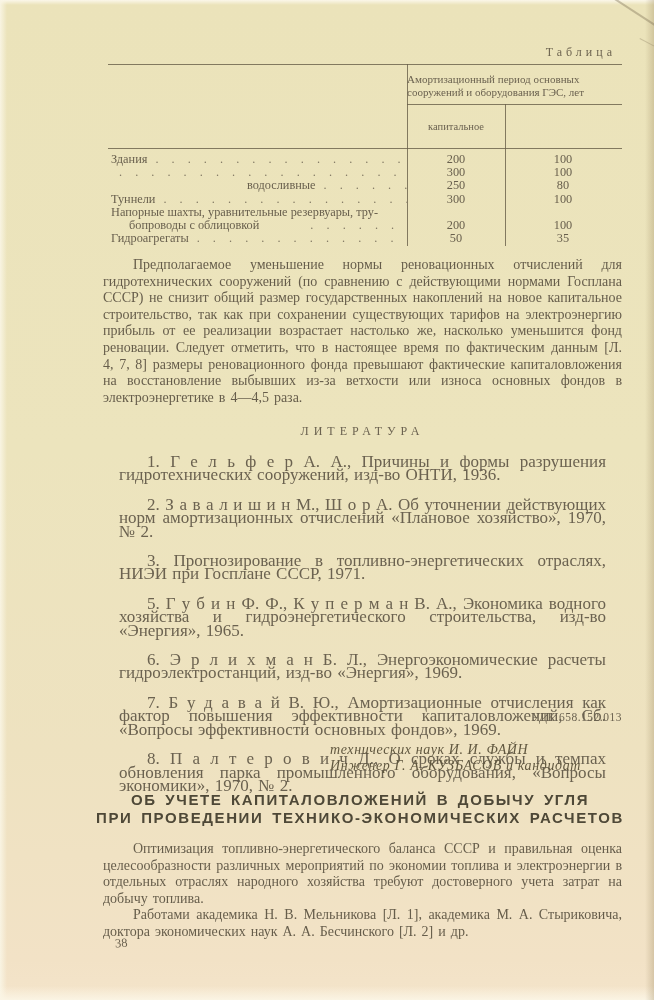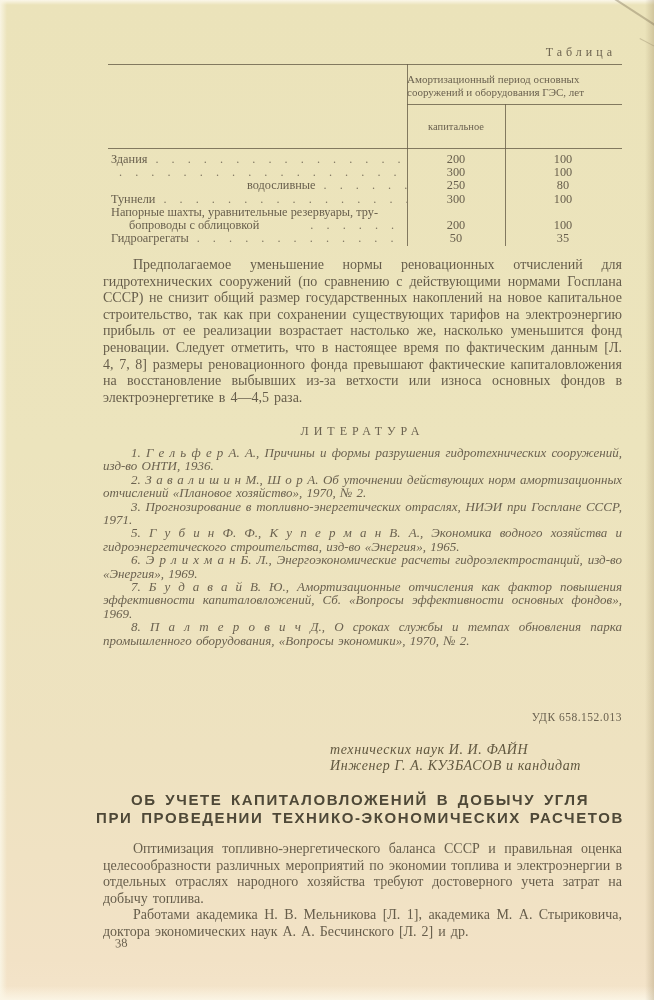--- a/index.html
+++ b/index.html
@@ -50,21 +50,21 @@
   .t-v1{width:98px;text-align:center;}
   .t-v2{width:116px;text-align:center;}
 
   
   .para{position:absolute;left:103px;width:519px;text-align:justify;font-size:14px;line-height:16.6px;word-spacing:1.5px;color:#665d4b;}
   .para .indent{text-indent:30px;margin:0;}
   .p-renov{top:257px;}
 
   .lit{position:absolute;left:103px;top:424px;width:519px;}
   .lit-head{text-align:center;font-size:12px;letter-spacing:5px;color:#6b6250;margin-bottom:7px;}
-  .lit p{margin:0;text-indent:28px;text-align:justify;font-size:13px;line-height:13.4px;word-spacing:1px;color:#6b6250;font-style:italic;}
+  .lit p{margin:16px;text-indent:28px;text-align:justify;font-size:17px;line-height:13.4px;word-spacing:1px;color:#6b6250;}
 
   .udk{position:absolute;left:103px;top:711px;width:519px;text-align:right;font-size:11.5px;letter-spacing:.5px;color:#6b6250;}
 
   .authors{position:absolute;left:330px;top:742px;font-style:italic;font-size:14px;line-height:15.5px;letter-spacing:.6px;color:#60573f;}
 
   .art-title{
     position:absolute;left:63px;top:791px;width:594px;text-align:center;
     font-family:"Liberation Sans","DejaVu Sans",sans-serif;
     font-weight:bold;font-size:15px;line-height:18px;letter-spacing:1.6px;word-spacing:3px;
     color:#4e4837;

